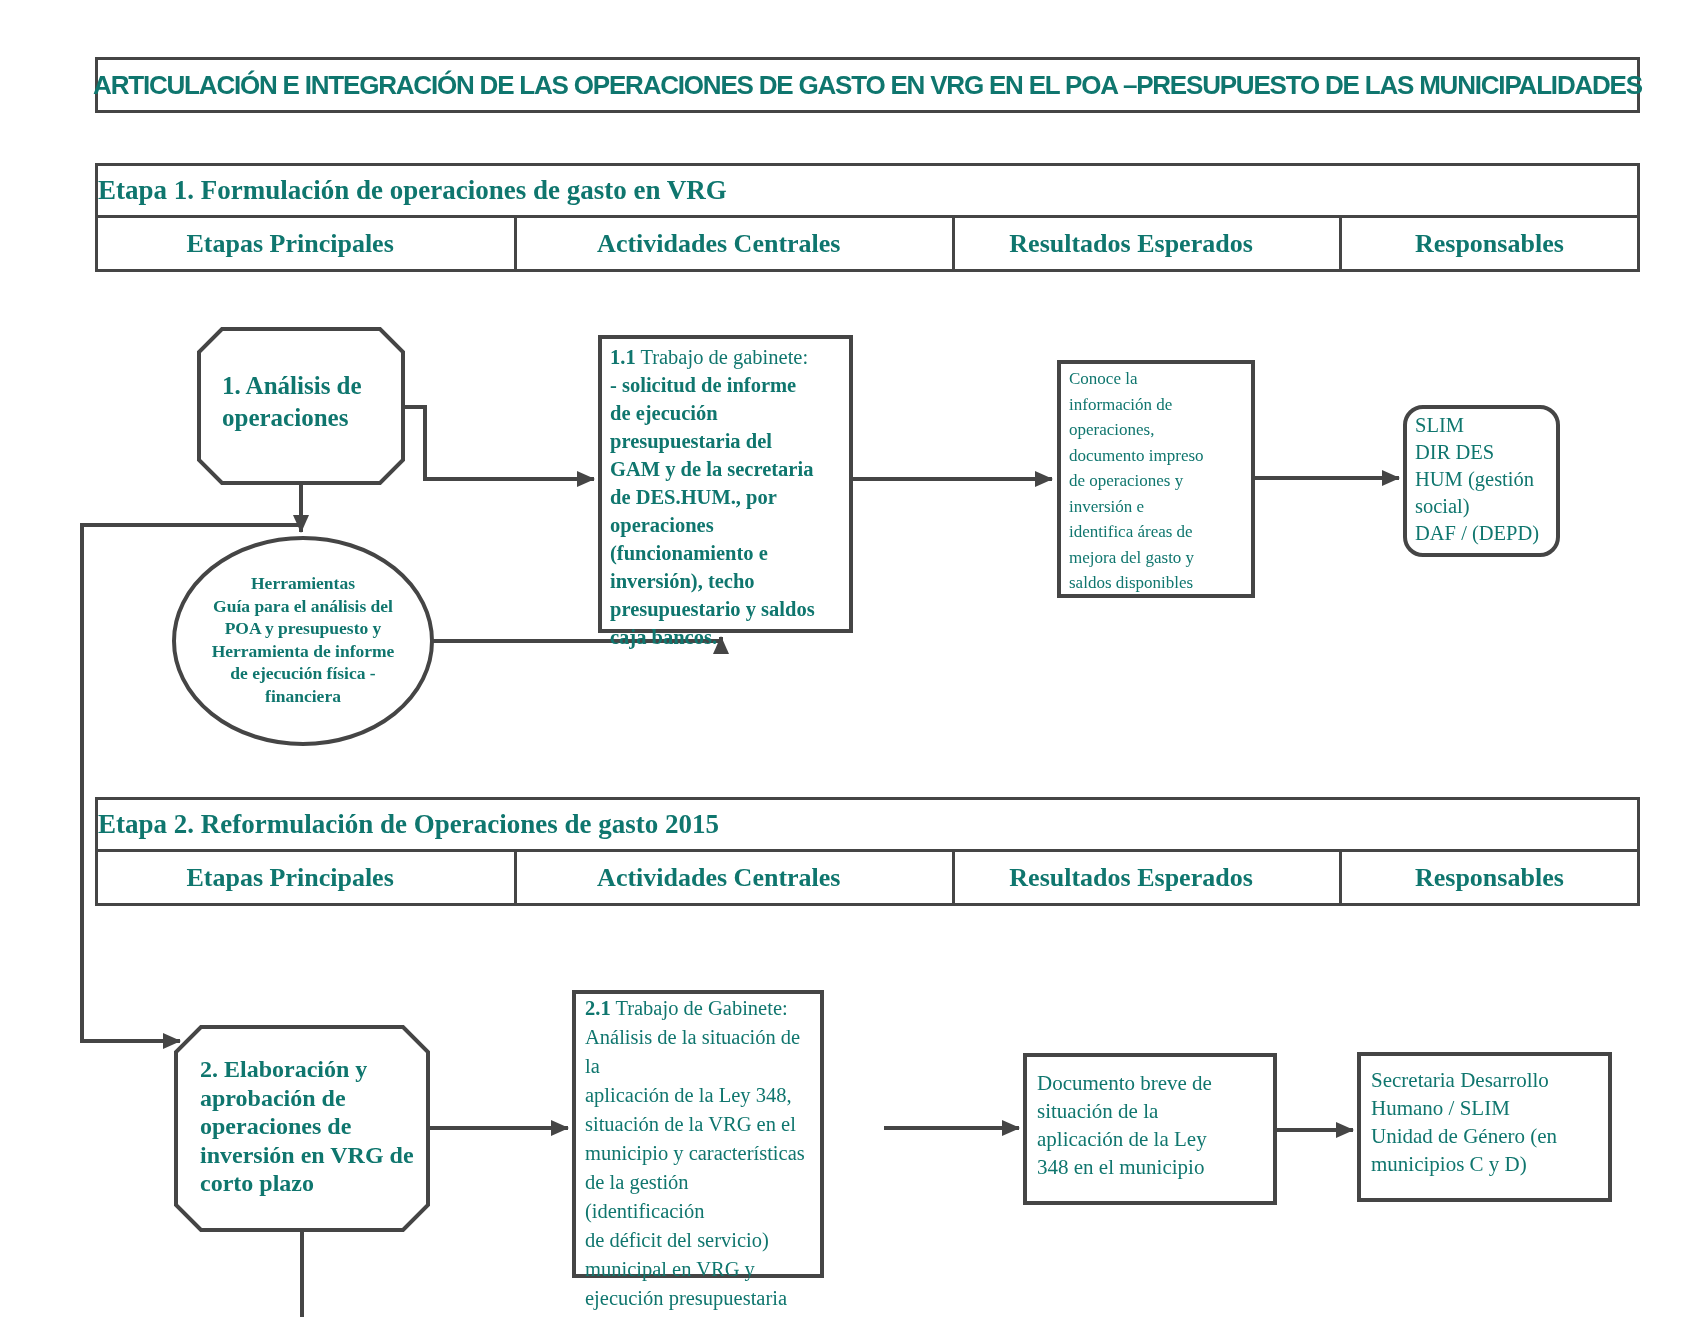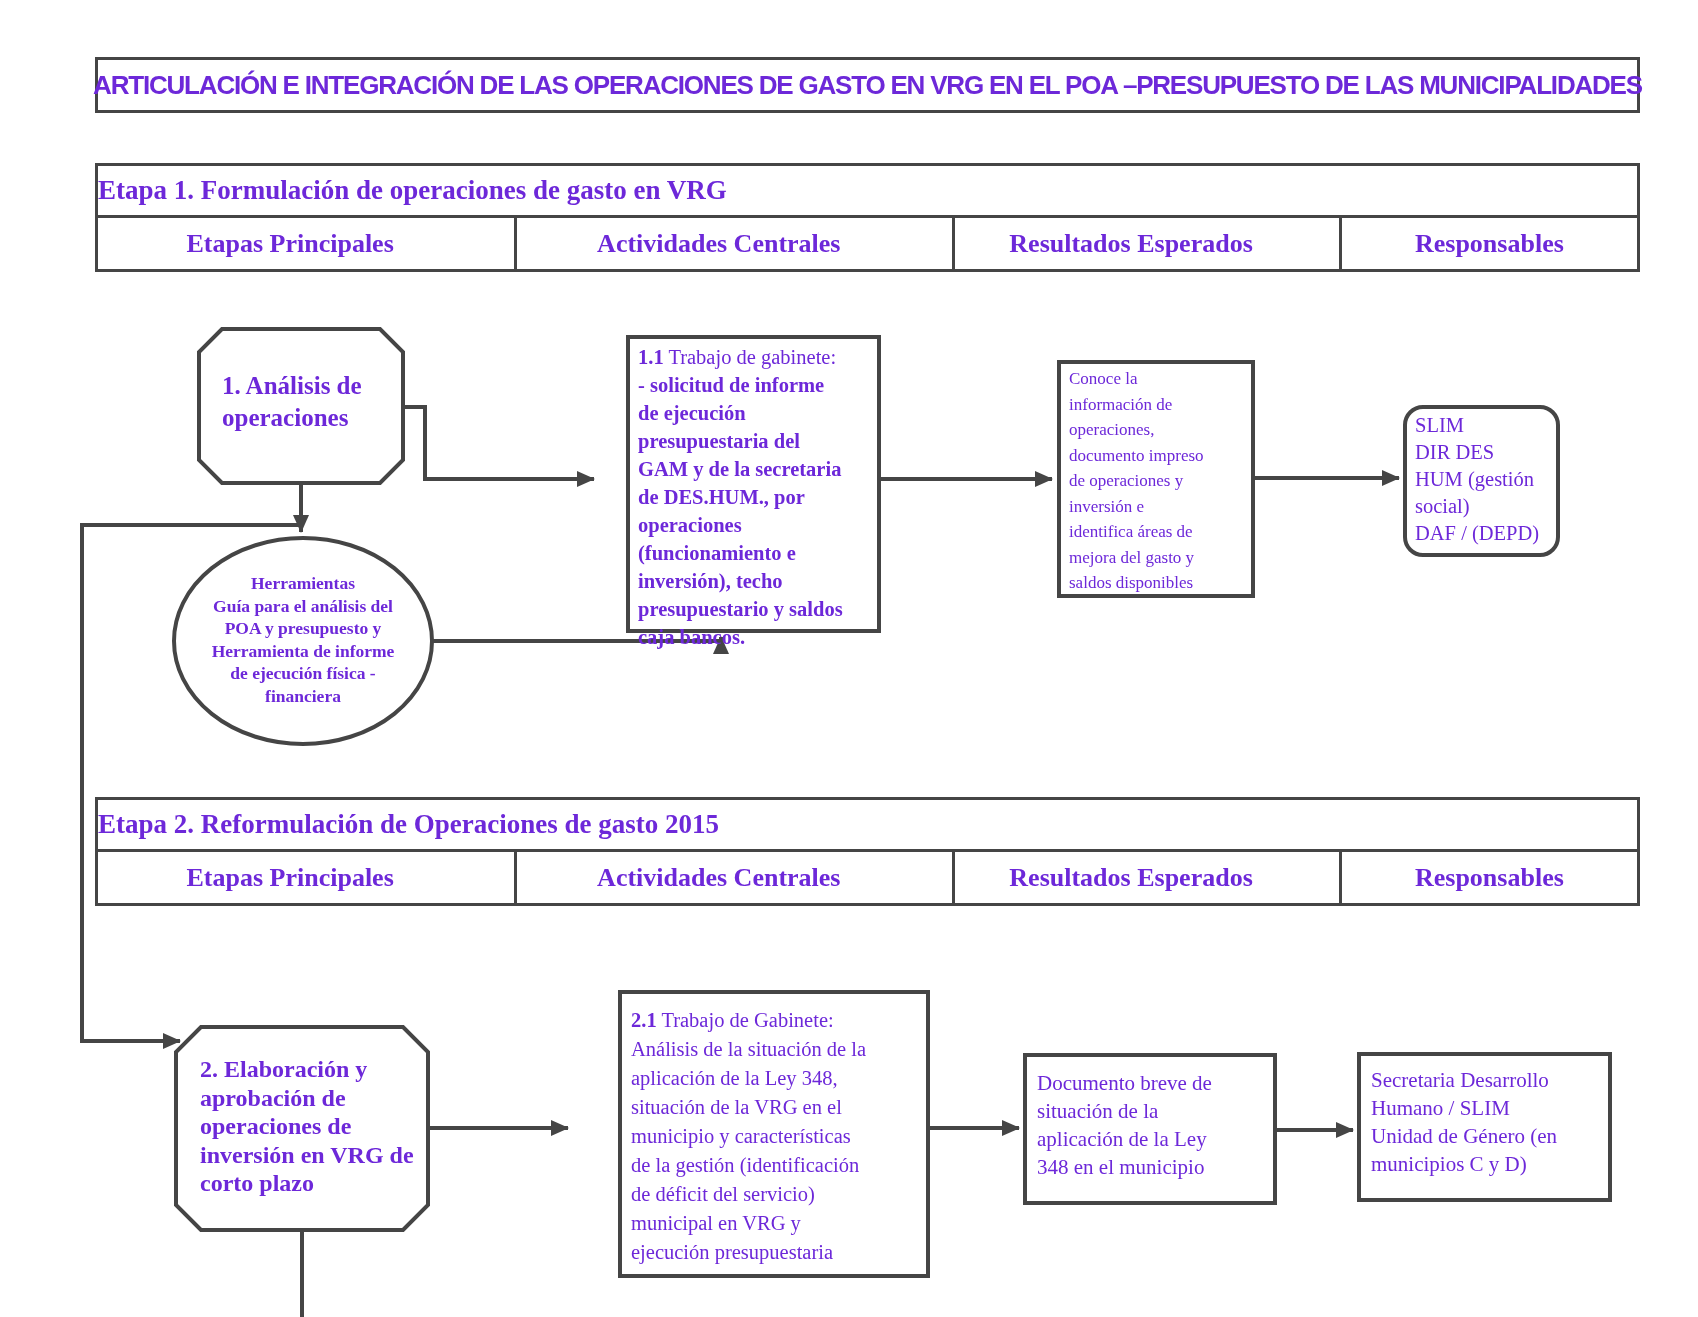--- a/index.html
+++ b/index.html
@@ -1,18 +1,18 @@
 <!DOCTYPE html>
 <html><head>
 <meta charset="utf-8">
 <style>
   html,body { margin:0; padding:0; background:#ffffff; }
   .canvas {
     position:relative; width:1698px; height:1317px; background:#ffffff;
-    font-family:"Liberation Serif", serif; color:#6d28d9; overflow:hidden;
+    font-family:"Liberation Serif", serif; color:#0f766e; overflow:hidden;
   }
   svg.layer { position:absolute; left:0; top:0; z-index:1; }
 
   .title-box {
     position:absolute; left:95px; top:57px; width:1545px; height:56px;
     border:3px solid #454545; box-sizing:border-box; background:#fff; z-index:2;
     display:flex; align-items:center; justify-content:center;
     font-family:"Liberation Sans", sans-serif; font-weight:bold; font-size:26px;
     letter-spacing:-1.2px; white-space:nowrap;
   }
@@ -86,21 +86,21 @@
       <div class="hdr-col" style="width:410px;">Etapas Principales</div>
       <div class="hdr-col" style="width:433px;">Actividades Centrales</div>
       <div class="hdr-col" style="width:378px;">Resultados Esperados</div>
       <div class="hdr-col" style="width:318px;">Responsables</div>
     </div>
   </div>
 
   <div class="lbl bold" style="left:222px; top:370px; width:185px; font-size:25px; line-height:32px;">1.  Análisis de
 operaciones</div>
 
-  <div class="box" style="left:598px; top:335px; width:255px; height:298px; padding:4px 8px; font-size:20.5px; line-height:28px;margin-left:28px;"><span class="bold">1.1</span><span>  Trabajo de gabinete:
+  <div class="box" style="left:598px; top:335px; width:255px; height:298px; padding:4px 8px; font-size:20.5px; line-height:28px;"><span class="bold">1.1</span><span>  Trabajo de gabinete:
 </span><span class="bold">- solicitud de informe
 de ejecución
 presupuestaria  del
 GAM y de la secretaria
 de DES.HUM., por
 operaciones
 (funcionamiento e
 inversión),  techo
 presupuestario y saldos
 caja bancos.</span></div>
@@ -127,21 +127,21 @@
 HUM (gestión
 social)
 DAF / (DEPD)</div>
 
   <div class="lbl bold" style="left:200px; top:1055px; width:225px; font-size:24px; line-height:28.5px;">2. Elaboración y
 aprobación de
 operaciones de
 inversión en VRG de
 corto plazo</div>
 
-  <div class="box" style="left:572px; top:990px; width:312px; height:288px; padding:12px 9px; font-size:20.5px; line-height:29px;margin-left:46px;"><span class="bold">2.1</span><span> Trabajo de Gabinete:
+  <div class="box" style="left:572px; top:990px; width:252px; height:288px; padding:0 9px; font-size:20.5px; line-height:29px;"><span class="bold">2.1</span><span> Trabajo de Gabinete:
 Análisis de la situación de la
 aplicación de la Ley 348,
 situación de la VRG en el
 municipio y  características
 de la  gestión (identificación
 de déficit del servicio)
 municipal en VRG y
 ejecución presupuestaria</span></div>
 
   <div class="box" style="left:1023px; top:1053px; width:254px; height:152px; padding:12px 10px; font-size:21px; line-height:28px;">Documento breve de

